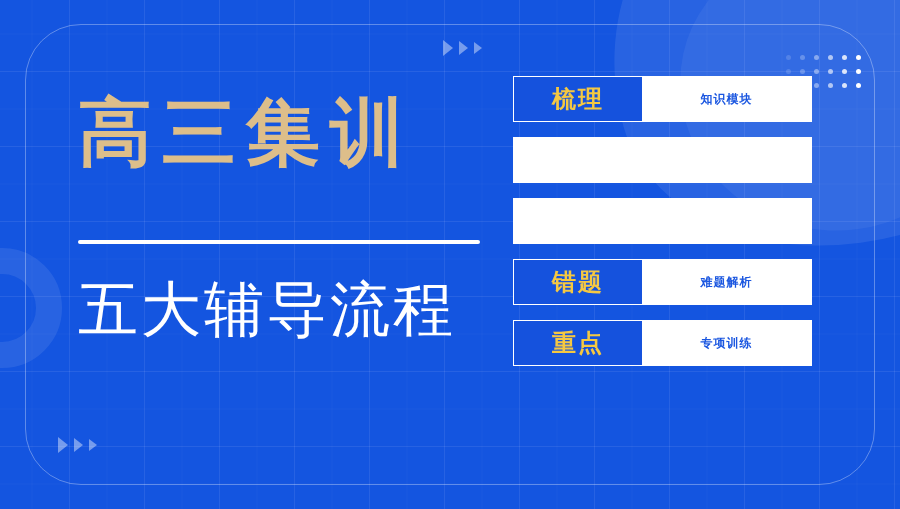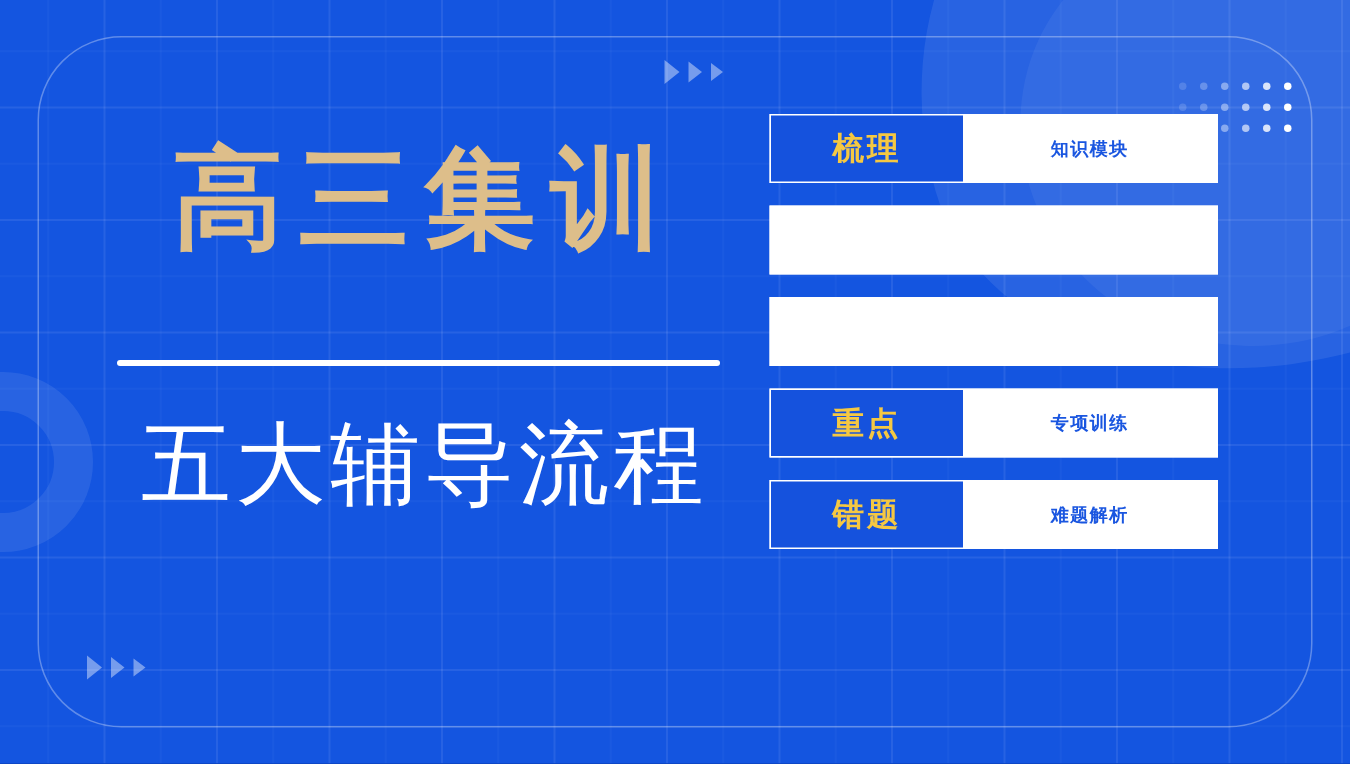--- a/index.html
+++ b/index.html
@@ -127,21 +127,20 @@
   .arrows span.a1 { border-width: 8px 0 8px 10px; }
   .arrows span.a2 { border-width: 7px 0 7px 9px; }
   .arrows span.a3 { border-width: 6px 0 6px 8px; }
 
   
   .left-col {
     position: absolute;
     left: 78px;
     top: 96px;
     width: 410px;
-    text-align: center;
   }
   .title-main {
     color: #ddbe8a;
     font-size: 74px;
     line-height: 1;
     font-weight: bold;
     letter-spacing: 10px;
     white-space: nowrap;
   }
   .divider {
@@ -174,21 +173,21 @@
     margin-bottom: 15px;
     border: 1px solid rgba(255,255,255,0.85);
     box-sizing: border-box;
     background: #ffffff;
   }
   .step-row:last-child { margin-bottom: 0; }
   .step-key {
     flex: 0 0 128px;
     background: #1552dd;
     color: #f5c842;
-    font-size: 21px;
+    font-size: 24px;
     font-weight: bold;
     letter-spacing: 2px;
     display: flex;
     align-items: center;
     justify-content: center;
   }
   .step-val {
     flex: 1 1 auto;
     background: #ffffff;
     color: #1a56e0;
@@ -259,24 +258,24 @@
       <div class="step-val">知识模块</div>
     </div>
 
     <div class="step-row">
     </div>
 
     <div class="step-row">
     </div>
 
     <div class="step-row">
+      <div class="step-key">错题</div>
+      <div class="step-val">难题解析</div>
+    </div>
+
+    <div class="step-row">
       <div class="step-key">重点</div>
       <div class="step-val">专项训练</div>
     </div>
 
-    <div class="step-row">
-      <div class="step-key">错题</div>
-      <div class="step-val">难题解析</div>
-    </div>
-
   </div>
 
 </div>
 
 </body></html>

